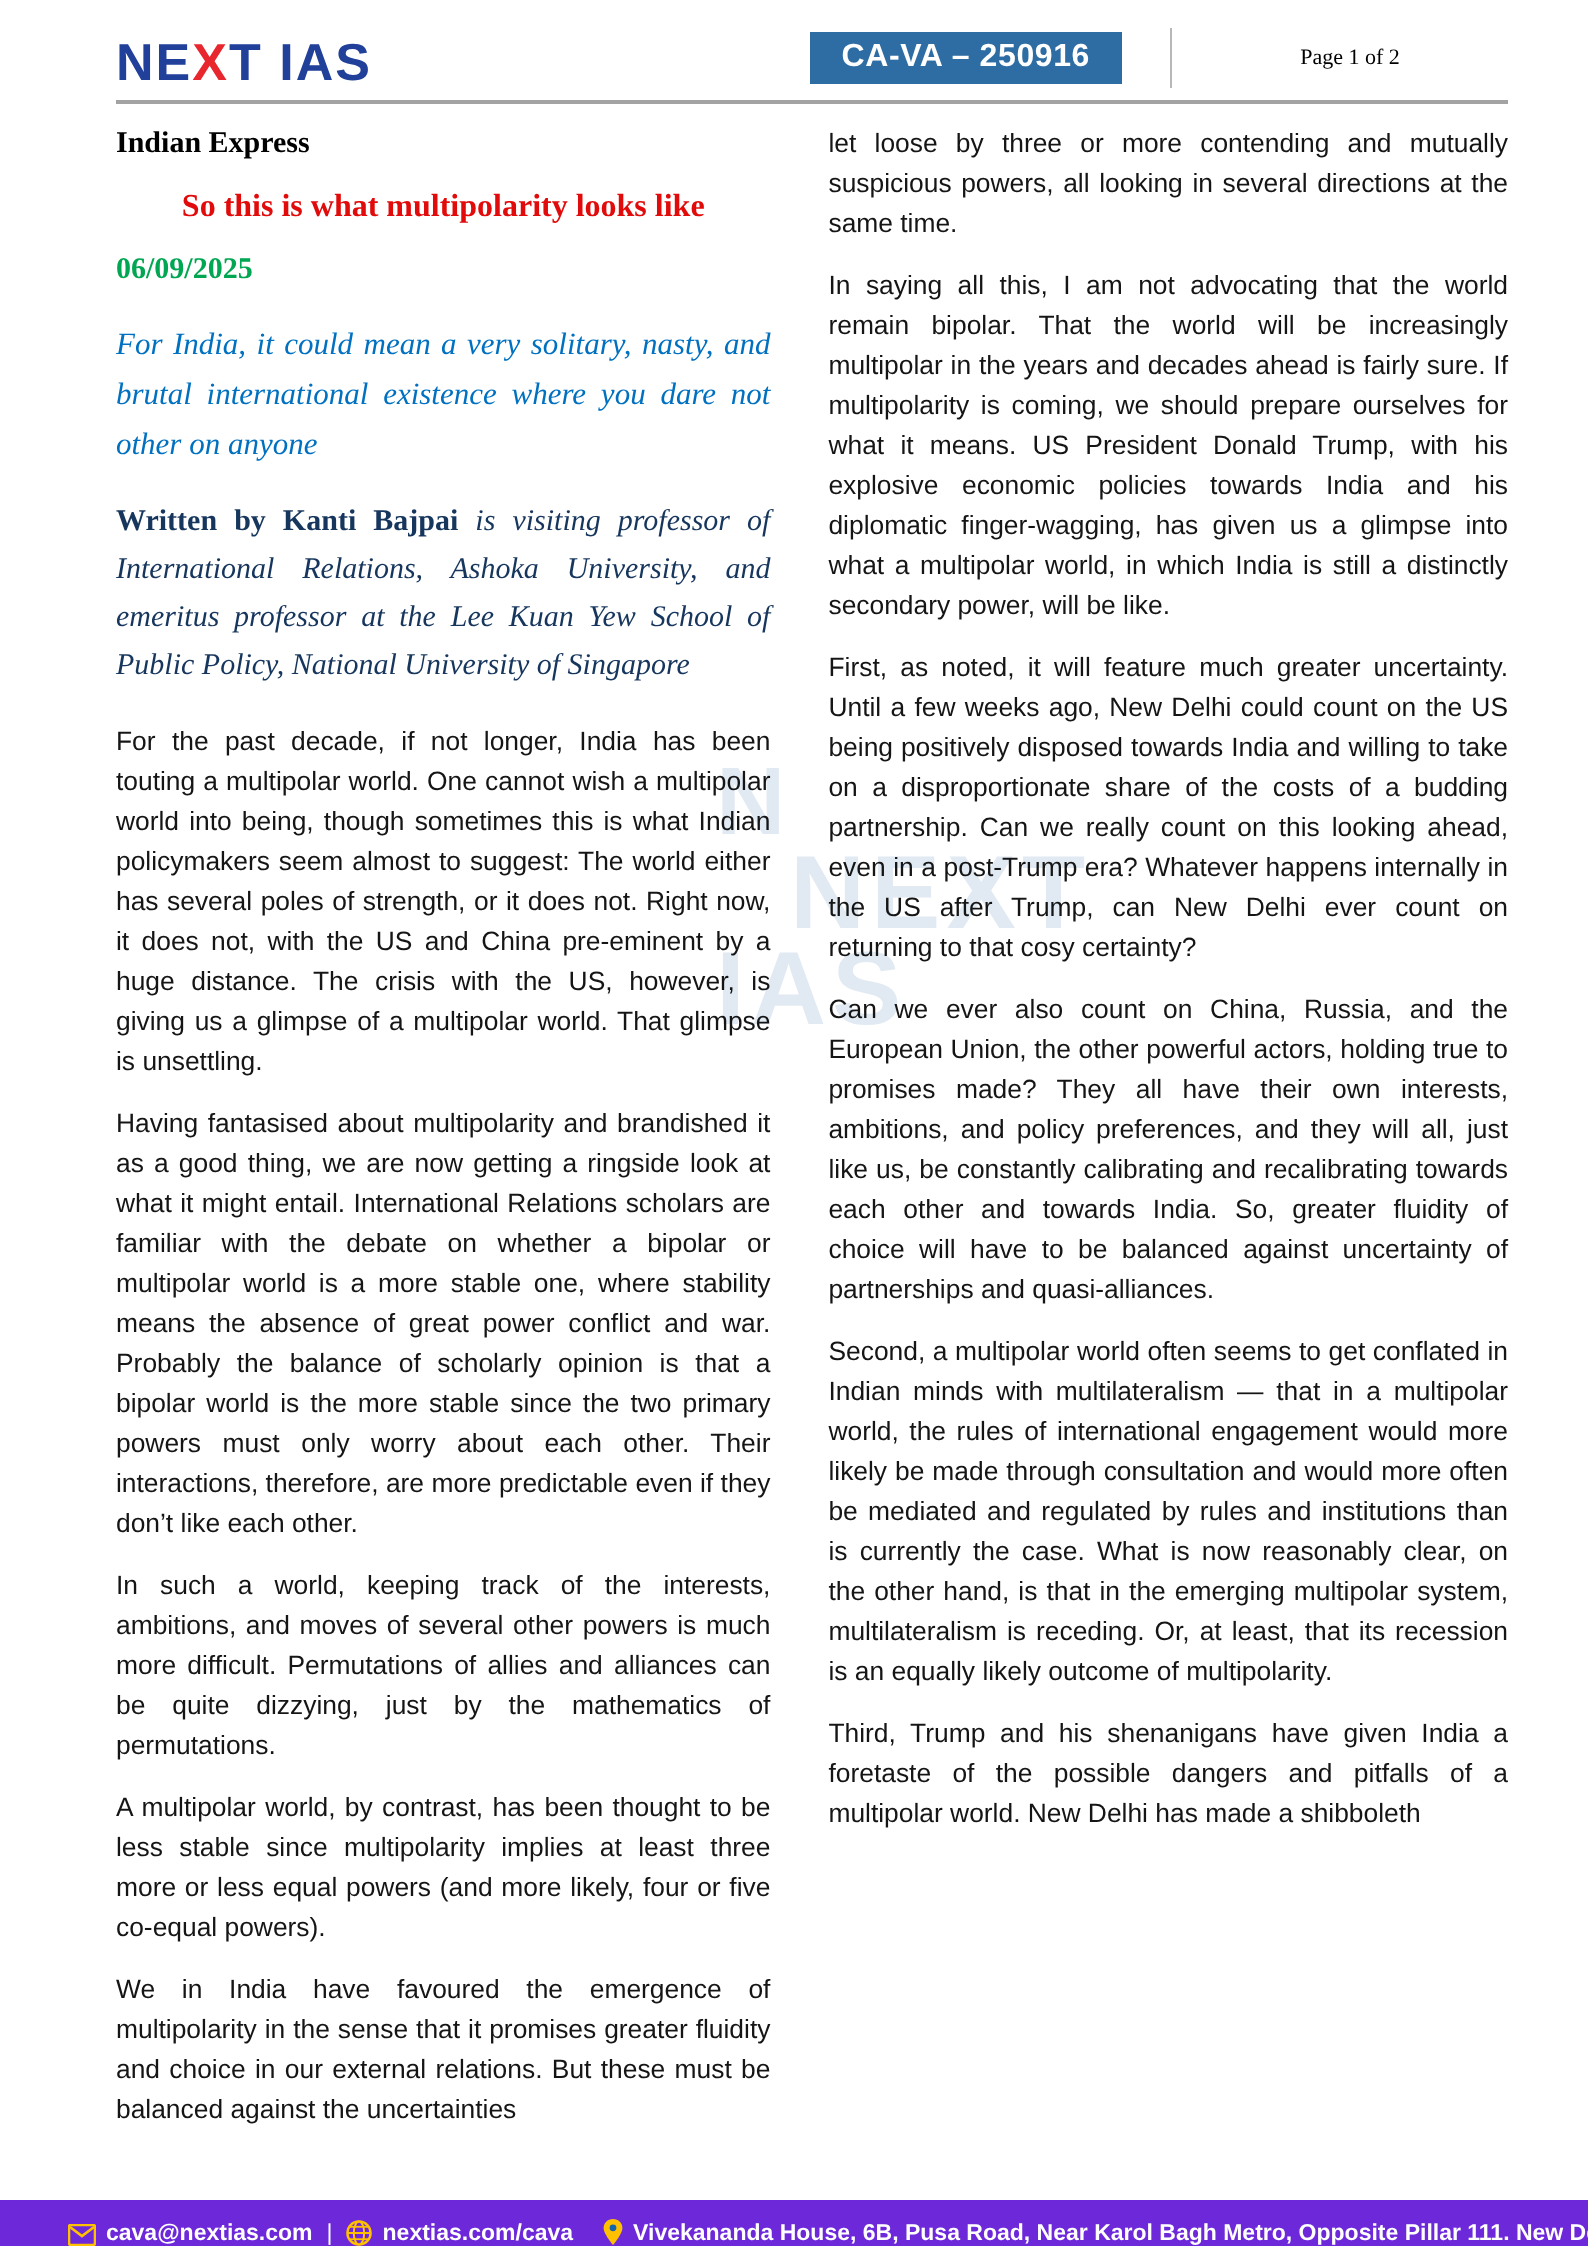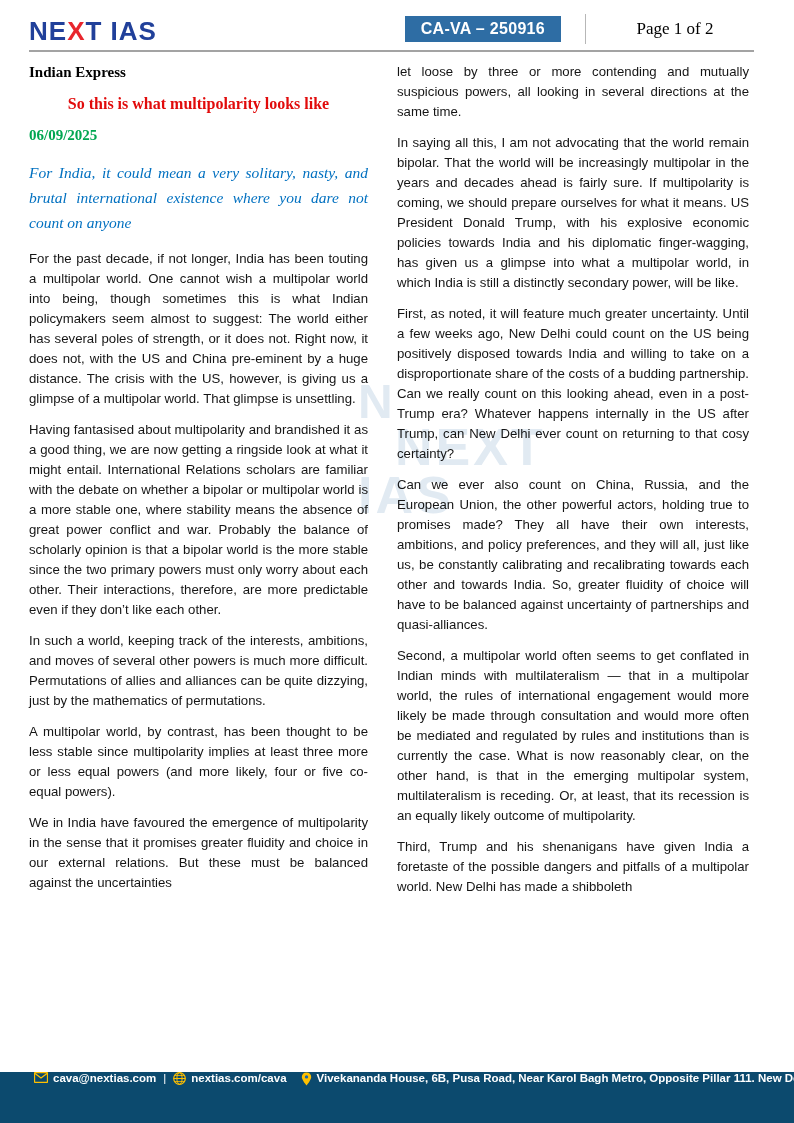--- a/index.html
+++ b/index.html
@@ -1,32 +1,32 @@
 <!DOCTYPE html>
 <html><head>
 <meta charset="utf-8">
 <style>
   * { margin:0; padding:0; box-sizing:border-box; }
   html,body { width:794px; height:1123px; background:#fff; overflow:hidden; }
   body { position:relative; font-family:"Liberation Sans", sans-serif; color:#1a1a1a; }
 
-  .page { position:relative; padding:14px 40px 0 29px; z-index:1; }
+  .page { position:relative; padding:14px 40px 0 58px; z-index:1; }
 
   
   .header { display:flex; align-items:flex-end; justify-content:space-between;
             border-bottom:2px solid #a3a3a3; padding-bottom:6px; height:38px; }
   .logo { font-weight:800; font-size:26px; letter-spacing:1px; line-height:1;
           font-family:"Liberation Sans", sans-serif; }
   .logo .blue { color:#21409a; }
   .logo .red  { color:#e8262d; }
   .header-right { display:flex; align-items:center; gap:0; }
   .badge { background:#2e6da4; color:#fff; font-weight:bold; font-size:16px;
            padding:4px 16px; letter-spacing:.3px; }
   .vdivider { width:1px; height:30px; background:#b7b7b7; margin:0 18px 0 24px; }
-  .page-label { font-family:"Liberation Serif", serif; font-size:17px; color:#000;
+  .page-label { font-family:"Liberation Serif", serif; font-size:11px; color:#000;
                 min-width:150px; text-align:center; padding-right:8px; }
 
   
   .watermark { position:absolute; left:358px; top:380px; z-index:0;
                color:rgba(46,109,164,0.14); font-weight:800; line-height:.92;
                letter-spacing:3px; text-align:left; user-select:none; }
   .watermark .w1 { font-size:48px; }
   .watermark .w2 { font-size:52px;margin-left:37px; }
   .watermark .w3 { font-size:52px; }
 
@@ -46,22 +46,22 @@
   .byline { font-family:"Liberation Serif", serif; font-size:15px; color:#17365d;
             text-align:justify; line-height:1.6; margin:0 0 16px; }
   .byline .byline-bold { font-weight:bold; font-style:normal; }
   .byline .byline-rest { font-style:italic; }
 
   .body-p { font-size:13.2px; line-height:20px; text-align:justify; margin:0 0 11px;
             color:#151515; }
   .col-right .body-p:first-child { margin-top:2px; }
 
   
-  .footer { position:absolute; left:0; bottom:0; width:794px; height:51px;
-            background:#0c4a6e; color:#fff; display:flex; align-items:flex-start;
+  .footer { position:absolute; left:0; bottom:0; width:794px; height:23px;
+            background:#6d28d9; color:#fff; display:flex; align-items:flex-end;
             padding:0 10px 0 34px; font-size:11.5px; font-weight:bold; z-index:2;
             white-space:nowrap; }
   .footer .icon { display:inline-flex; align-items:center; margin:0 5px 0 0; }
   .footer .gap { margin-left:14px; }
   .footer .sep { margin:0 7px; font-weight:normal; }
   .footer svg { display:block; }
 </style>
 </head>
 <body>
 
@@ -83,21 +83,22 @@
       <div class="page-label">Page 1 of 2</div>
     </div>
   </div>
 
   <div class="columns">
 
     <div class="col-left">
       <p class="source">Indian Express</p>
       <p class="headline">So this is what multipolarity looks like</p>
       <p class="art-date">06/09/2025</p>
-      <p class="standfirst">For India, it could mean a very solitary, nasty, and brutal international existence where you dare not count on anyone</p>
+      <p class="standfirst">For India, it could mean a very solitary, nasty, and brutal international existence where you dare not other on anyone</p>
+      <p class="byline"><span class="byline-bold">Written by Kanti Bajpai</span><span class="byline-rest"> is visiting professor of International Relations, Ashoka University, and emeritus professor at the Lee Kuan Yew School of Public Policy, National University of Singapore</span></p>
 
       <p class="body-p">For the past decade, if not longer, India has been touting a multipolar world. One cannot wish a multipolar world into being, though sometimes this is what Indian policymakers seem almost to suggest: The world either has several poles of strength, or it does not. Right now, it does not, with the US and China pre-eminent by a huge distance. The crisis with the US, however, is giving us a glimpse of a multipolar world. That glimpse is unsettling.</p>
       <p class="body-p">Having fantasised about multipolarity and brandished it as a good thing, we are now getting a ringside look at what it might entail. International Relations scholars are familiar with the debate on whether a bipolar or multipolar world is a more stable one, where stability means the absence of great power conflict and war. Probably the balance of scholarly opinion is that a bipolar world is the more stable since the two primary powers must only worry about each other. Their interactions, therefore, are more predictable even if they don’t like each other.</p>
       <p class="body-p">In such a world, keeping track of the interests, ambitions, and moves of several other powers is much more difficult. Permutations of allies and alliances can be quite dizzying, just by the mathematics of permutations.</p>
       <p class="body-p">A multipolar world, by contrast, has been thought to be less stable since multipolarity implies at least three more or less equal powers (and more likely, four or five co-equal powers).</p>
       <p class="body-p">We in India have favoured the emergence of multipolarity in the sense that it promises greater fluidity and choice in our external relations. But these must be balanced against the uncertainties</p>
     </div>
 
     <div class="col-right">
       <p class="body-p">let loose by three or more contending and mutually suspicious powers, all looking in several directions at the same time.</p>

